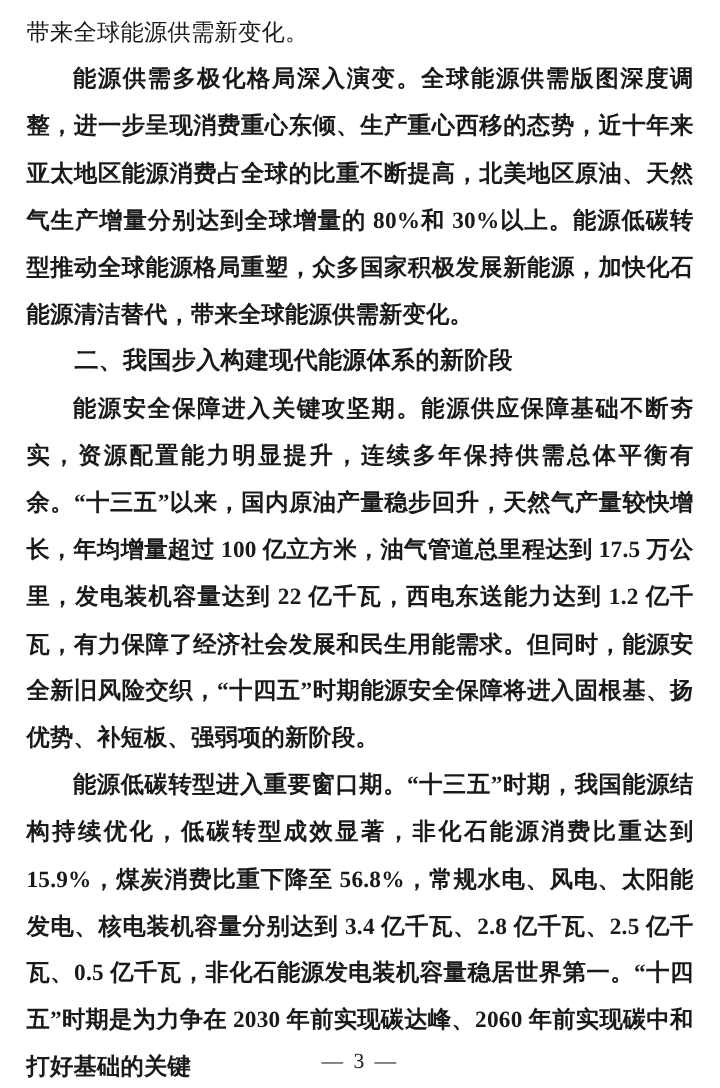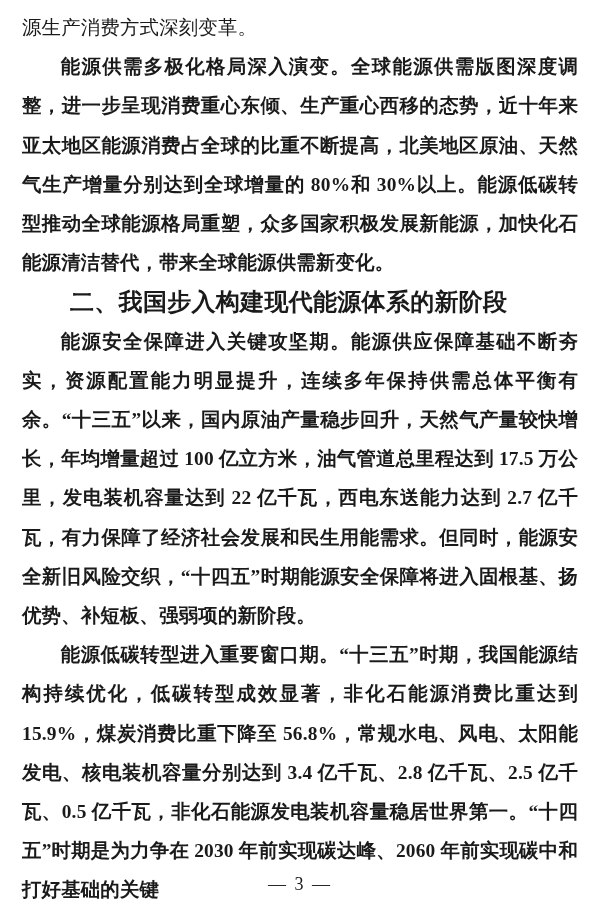--- a/index.html
+++ b/index.html
@@ -27,21 +27,21 @@
     text-align: justify;
     text-justify: inter-ideograph;
     margin: 0;
     letter-spacing: 0.2px;
   }
   .indent {
     text-indent: 2em;
     font-weight: bold;
   }
   .heading {
-    font-size: 24px;
+    font-size: 20px;
     line-height: 39.2px;
     margin: 0;
     text-indent: 2em;
     font-weight: bold;
     font-family: "Liberation Sans", "DejaVu Sans", sans-serif;
     letter-spacing: 0.3px;
   }
   .footer {
     position: absolute;
     left: 0;
@@ -51,25 +51,25 @@
     font-size: 18px;
     letter-spacing: 2px;
     color: #1a1a1a;
   }
 </style>
 </head>
 <body>
 
 <div class="page">
 
-  <p class="para">源生产消费方式深刻变革。</p>
+  <p class="para">带来全球能源供需新变化。</p>
 
   <p class="para indent">能源供需多极化格局深入演变。全球能源供需版图深度调整，进一步呈现消费重心东倾、生产重心西移的态势，近十年来亚太地区能源消费占全球的比重不断提高，北美地区原油、天然气生产增量分别达到全球增量的 80%和 30%以上。能源低碳转型推动全球能源格局重塑，众多国家积极发展新能源，加快化石能源清洁替代，带来全球能源供需新变化。</p>
 
   <h2 class="heading">二、我国步入构建现代能源体系的新阶段</h2>
 
-  <p class="para indent">能源安全保障进入关键攻坚期。能源供应保障基础不断夯实，资源配置能力明显提升，连续多年保持供需总体平衡有余。“十三五”以来，国内原油产量稳步回升，天然气产量较快增长，年均增量超过 100 亿立方米，油气管道总里程达到 17.5 万公里，发电装机容量达到 22 亿千瓦，西电东送能力达到 2.7 亿千瓦，有力保障了经济社会发展和民生用能需求。但同时，能源安全新旧风险交织，“十四五”时期能源安全保障将进入固根基、扬优势、补短板、强弱项的新阶段。</p>
+  <p class="para indent">能源安全保障进入关键攻坚期。能源供应保障基础不断夯实，资源配置能力明显提升，连续多年保持供需总体平衡有余。“十三五”以来，国内原油产量稳步回升，天然气产量较快增长，年均增量超过 100 亿立方米，油气管道总里程达到 17.5 万公里，发电装机容量达到 22 亿千瓦，西电东送能力达到 1.2 亿千瓦，有力保障了经济社会发展和民生用能需求。但同时，能源安全新旧风险交织，“十四五”时期能源安全保障将进入固根基、扬优势、补短板、强弱项的新阶段。</p>
 
   <p class="para indent">能源低碳转型进入重要窗口期。“十三五”时期，我国能源结构持续优化，低碳转型成效显著，非化石能源消费比重达到 15.9%，煤炭消费比重下降至 56.8%，常规水电、风电、太阳能发电、核电装机容量分别达到 3.4 亿千瓦、2.8 亿千瓦、2.5 亿千瓦、0.5 亿千瓦，非化石能源发电装机容量稳居世界第一。“十四五”时期是为力争在 2030 年前实现碳达峰、2060 年前实现碳中和打好基础的关键</p>
 
   <div class="footer">— 3 —</div>
 
 </div>
 
 </body></html>

